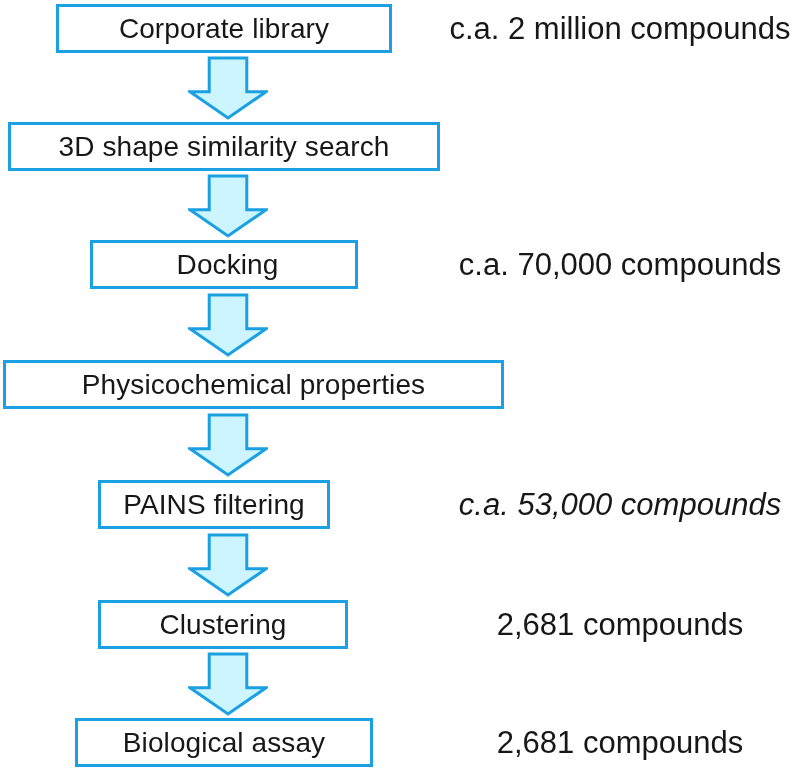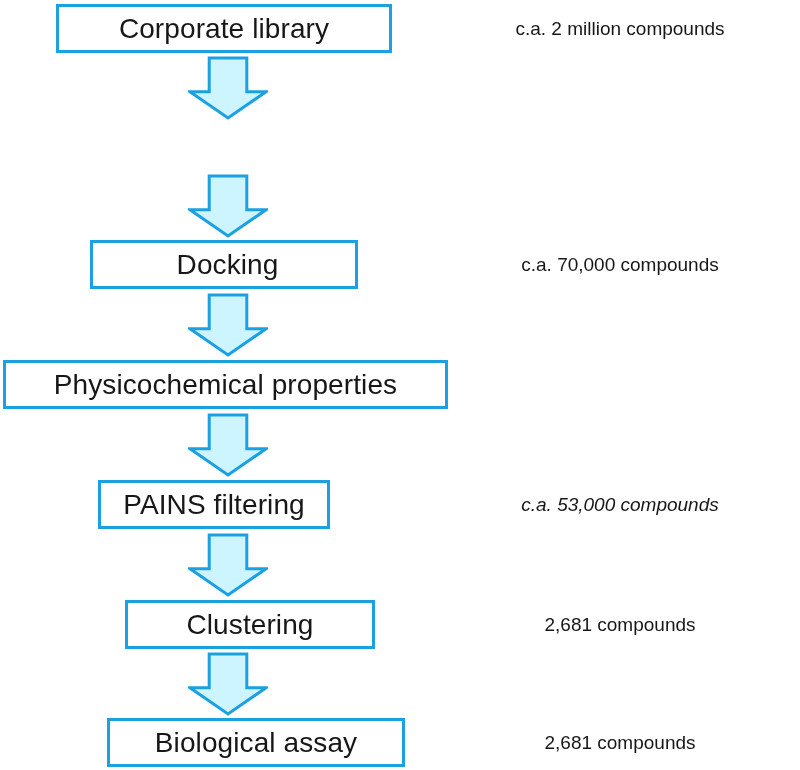--- a/index.html
+++ b/index.html
@@ -32,21 +32,21 @@
   .stage-label {
     font-size: 28px;
     line-height: 1;
     color: #171717;
     letter-spacing: 0.1px;
     white-space: nowrap;
     font-weight: 400;
   }
   .count-label {
     position: absolute;
-    font-size: 19px;
+    font-size: 31px;
     line-height: 1;
     color: #1c1c1c;
     white-space: nowrap;
     text-align: center;
     font-weight: 400;
   }
   .arrow-wrap {
     position: absolute;
   }
   .arrow-wrap svg {
@@ -84,32 +84,35 @@
     </div>
     <div class="arrow-wrap" style="left: 188px; top: 652px; width: 80px; height: 64px;">
       <svg width="80" height="64" viewBox="0 0 80 64">
         <polygon points="21.2,2.0 58.8,2.0 58.8,35.8 78.0,35.8 40.0,62.0 2.0,35.8 21.2,35.8" fill="#ccf5ff" stroke="#1ba1e2" stroke-width="3" stroke-linejoin="miter"></polygon>
       </svg>
     </div>
     <div class="stage-box" style="left: 56px; top: 4px; width: 336px; height: 49px; border-color: rgb(27, 161, 226); background: rgb(255, 255, 255);">
       <span class="stage-label" style="color: rgb(23, 23, 23);">Corporate library</span>
     </div>
     <div class="count-label" style="left: 440px; top: 4px; width: 360px; height: 49px; line-height: 49px; color: rgb(23, 23, 23);">c.a. 2 million compounds</div>
+    <div class="stage-box" style="left: 8px; top: 122px; width: 432px; height: 49px; border-color: rgb(27, 161, 226); background: rgb(255, 255, 255);">
+      <span class="stage-label" style="color: rgb(23, 23, 23);">3D shape similarity search</span>
+    </div>
     <div class="stage-box" style="left: 90px; top: 240px; width: 268px; height: 49px; border-color: rgb(27, 161, 226); background: rgb(255, 255, 255);">
       <span class="stage-label" style="color: rgb(23, 23, 23); margin-left: 7px;">Docking</span>
     </div>
     <div class="count-label" style="left: 440px; top: 240px; width: 360px; height: 49px; line-height: 49px; color: rgb(23, 23, 23);">c.a. 70,000 compounds</div>
-    <div class="stage-box" style="left: 3px; top: 360px; width: 445px; height: 49px; border-color: rgb(27, 161, 226); background: rgb(255, 255, 255);">
+    <div class="stage-box" style="left: 3px; top: 360px; width: 501px; height: 49px; border-color: rgb(27, 161, 226); background: rgb(255, 255, 255);">
       <span class="stage-label" style="color: rgb(23, 23, 23);">Physicochemical properties</span>
     </div>
     <div class="stage-box" style="left: 98px; top: 480px; width: 232px; height: 49px; border-color: rgb(27, 161, 226); background: rgb(255, 255, 255);">
       <span class="stage-label" style="color: rgb(23, 23, 23);">PAINS filtering</span>
     </div>
     <div class="count-label" style="left: 440px; top: 480px; width: 360px; height: 49px; line-height: 49px; color: rgb(23, 23, 23); font-style: italic;">c.a. 53,000 compounds</div>
-    <div class="stage-box" style="left: 98px; top: 600px; width: 250px; height: 49px; border-color: rgb(27, 161, 226); background: rgb(255, 255, 255); margin-left: 27px;">
+    <div class="stage-box" style="left: 98px; top: 600px; width: 250px; height: 49px; border-color: rgb(27, 161, 226); background: rgb(255, 255, 255);">
       <span class="stage-label" style="color: rgb(23, 23, 23);">Clustering</span>
     </div>
     <div class="count-label" style="left: 440px; top: 600px; width: 360px; height: 49px; line-height: 49px; color: rgb(23, 23, 23);">2,681 compounds</div>
-    <div class="stage-box" style="left: 75px; top: 718px; width: 298px; height: 49px; border-color: rgb(27, 161, 226); background: rgb(255, 255, 255); margin-left: 32px;">
+    <div class="stage-box" style="left: 75px; top: 718px; width: 298px; height: 49px; border-color: rgb(27, 161, 226); background: rgb(255, 255, 255);">
       <span class="stage-label" style="color: rgb(23, 23, 23);">Biological assay</span>
     </div>
     <div class="count-label" style="left: 440px; top: 718px; width: 360px; height: 49px; line-height: 49px; color: rgb(23, 23, 23);">2,681 compounds</div>
   </div>
 
 </body></html>

